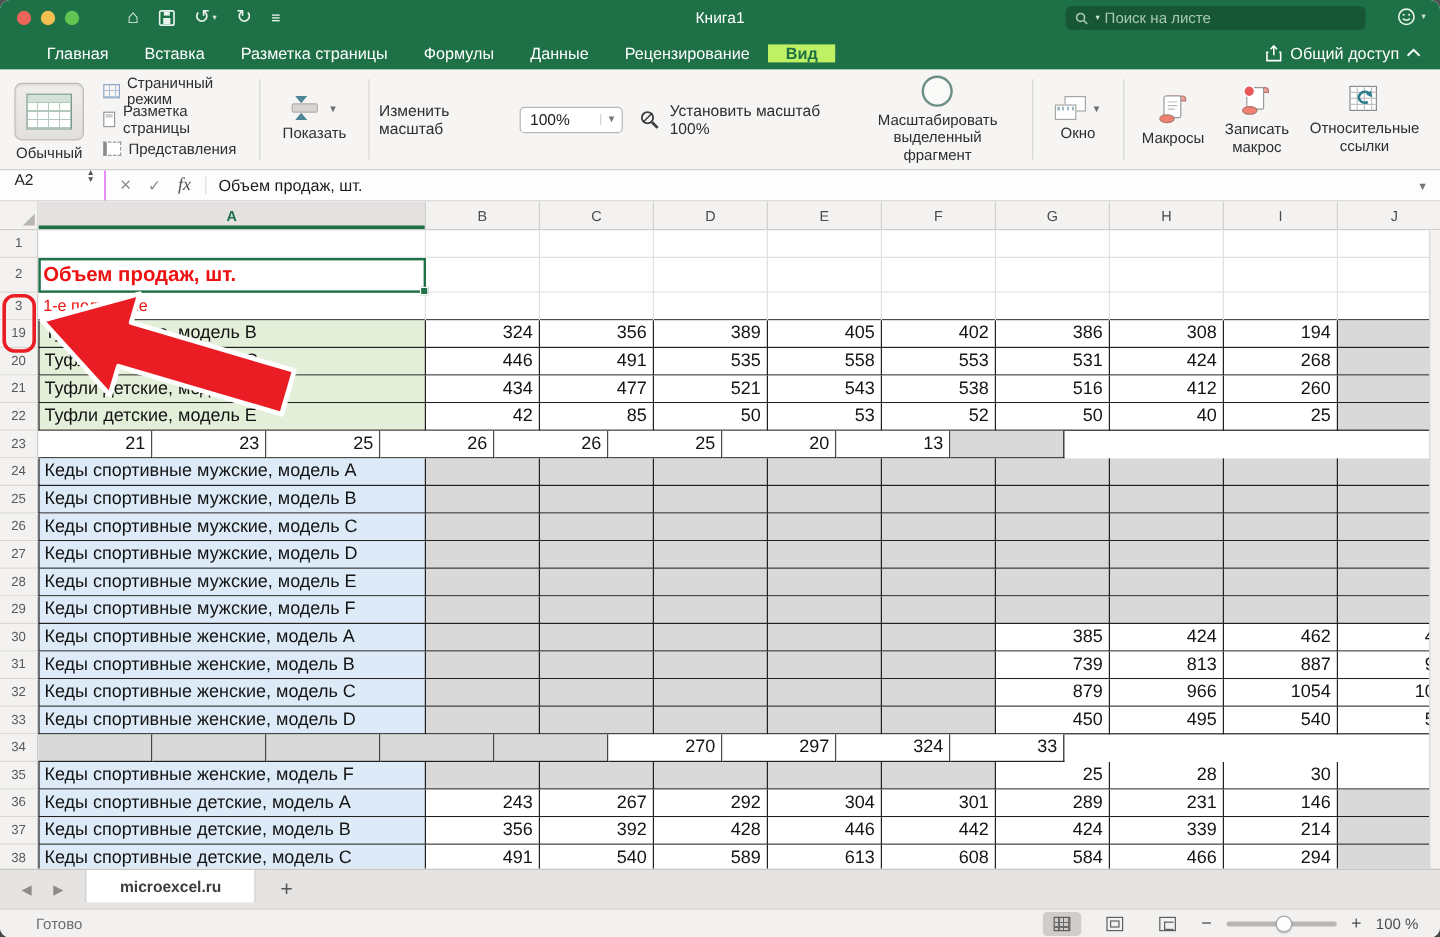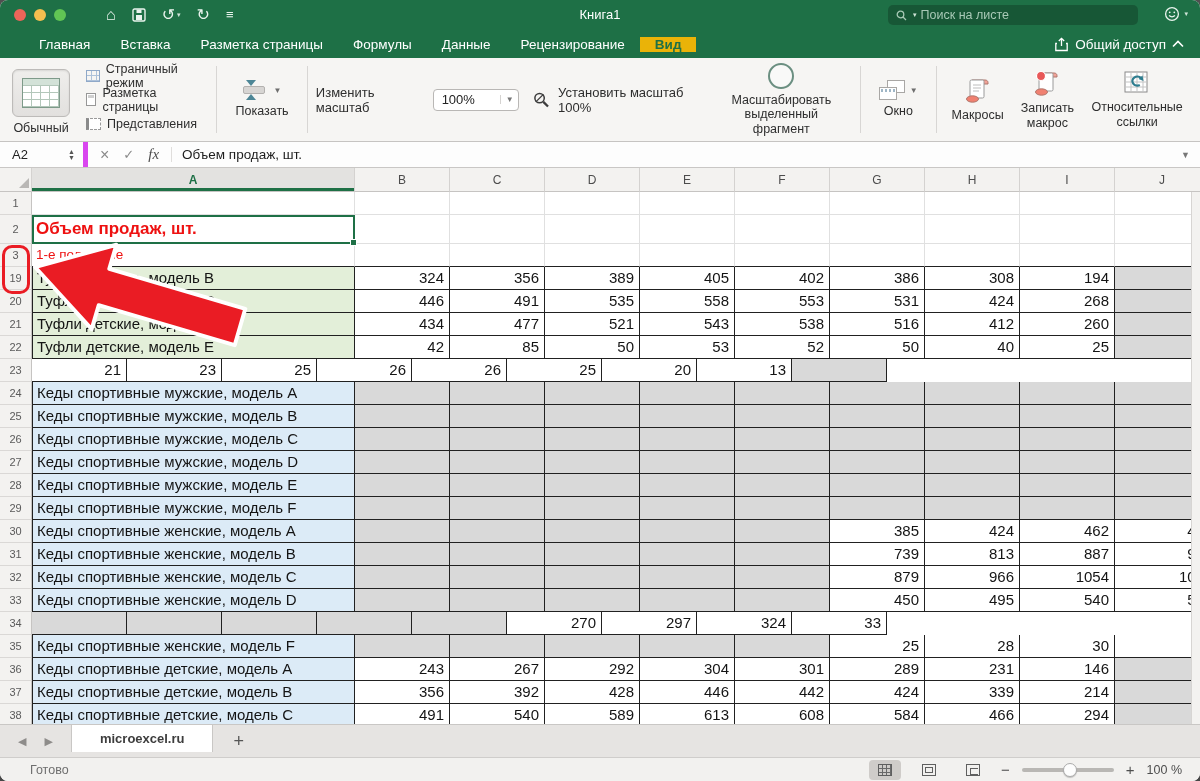--- a/index.html
+++ b/index.html
@@ -21,21 +21,21 @@
                color:#fff; font-size:13px; }
   .searchbox { position:absolute; right:62px; top:5px; width:250px; height:20px; border-radius:5px;
                background:rgba(0,0,0,.22); display:flex; align-items:center; padding:0 8px; gap:4px; }
   .searchbox .ph { color:#a8c9b6; font-size:12.5px; }
   .smiley { position:absolute; right:12px; top:6px; display:flex; align-items:center; gap:2px; }
 
   
   .tabbar { position:absolute; top:30px; left:0; right:0; height:28px; background:#1e7046; display:flex; align-items:center; }
   #tab-strip { display:flex; align-items:stretch; padding-left:24px; }
   .tab { display:flex; align-items:center; padding:0 15px; color:#fff; font-size:13.5px; cursor:default; }
-  .tab.active { background:#eab308; color:#1e7046; font-weight:bold; }
+  .tab.active { background:#bef264; color:#1e7046; font-weight:bold; }
   .share { margin-left:auto; display:flex; align-items:center; gap:6px; color:#fff; font-size:13.5px; padding-right:16px; }
 
   
   .ribbon { position:absolute; top:58px; left:0; right:0; height:84px; background:#f6f5f3;
             border-bottom:1px solid #c6c4c2; display:flex; align-items:stretch; padding:0 10px; }
   .rsep { width:1px; background:#d8d6d4; margin:8px 8px; }
   .rgroup { display:flex; align-items:center; }
   .bigbtn { display:flex; flex-direction:column; align-items:center; margin:6px 6px 0 2px;justify-content:flex-end; }
   .bigbtn .frame { width:58px; height:48px; border:1px solid #bdbbb9; border-radius:6px;
                    background:linear-gradient(#efeeec,#e2e0de); box-shadow:inset 0 1px 2px rgba(0,0,0,.10);
@@ -69,21 +69,21 @@
   .i-window .w1 { position:absolute; right:0; top:0; width:18px; height:13px; background:#fff; border:1px solid #a9a7a5; }
   .i-window .w2 { position:absolute; left:0; bottom:0; width:18px; height:13px; background:#fff; border:1px solid #a9a7a5; }
   .i-window .w2:after { content:""; position:absolute; left:1px; right:1px; top:1px; height:3px;
       background:repeating-linear-gradient(to right,#9fb6c6 0 2px, rgba(0,0,0,0) 2px 4px); }
   .two-line { width:120px; }
   .caret { font-size:8px; color:#6e6e6e; }
 
   
   .fbar { position:absolute; top:142px; left:0; right:0; height:26px; background:#fdfdfd;
           border-bottom:1px solid #c9c7c5; display:flex; align-items:center; }
-  .namebox { width:88px; height:100%; display:flex; align-items:center; border-right:5px solid #d946ef; padding-left:12px; }
+  .namebox { width:88px; height:100%; display:flex; align-items:flex-start; border-right:1px solid #d946ef; padding-left:12px; }
   .namebox .nb { flex:1; font-size:13px; color:#222; }
   .stepper { display:flex; flex-direction:column; line-height:6px; padding-right:8px; color:#555; font-size:7px; }
   .ficons { display:flex; align-items:center; gap:14px; padding:0 12px; color:#8a8a8a; }
   .fx { font-family:"Liberation Serif", serif; font-style:italic; font-size:15px; color:#4f4f4f; }
   .fcontent { flex:1; font-size:13.5px; color:#1d1d1d; padding-left:10px; border-left:1px solid #e0dedc; }
   .fcaret { padding-right:10px; color:#777; font-size:9px; }
 
   
   .grid { position:absolute; top:168px; left:0; width:1200px; height:556px; background:#fff; overflow:hidden; }
   .colhead { display:flex; width:1210px; height:24px; }

